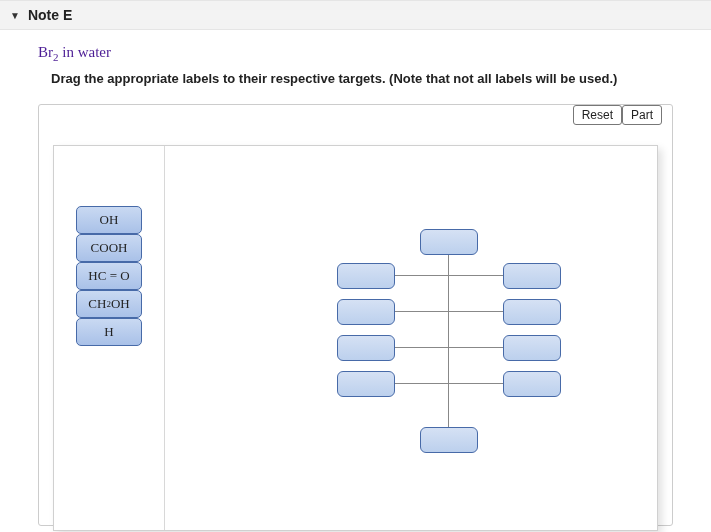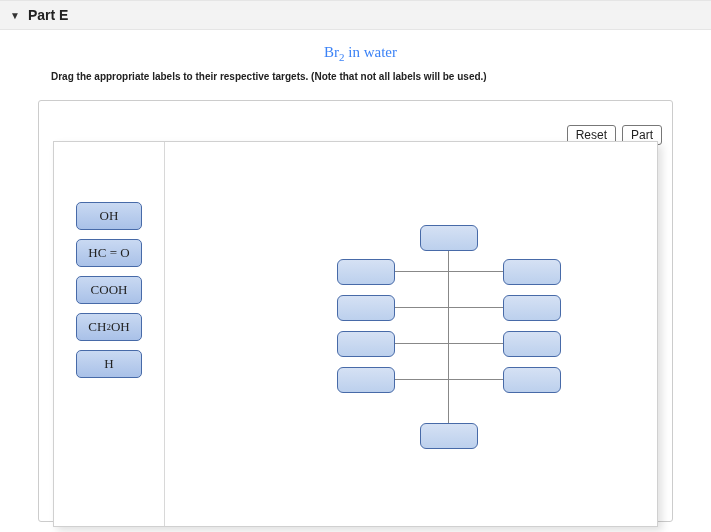--- a/index.html
+++ b/index.html
@@ -28,46 +28,44 @@
   }
   .part-header .title {
     font-weight: bold;
     font-size: 14px;
   }
 
   .prompt-area { padding: 14px 28px 8px 38px; }
   .reagent {
     font-family: "Times New Roman", serif;
     font-size: 15px;
-    color: #3b82f6;
-    text-align: center;
+    color: #4c1d95;
   }
   .reagent .sub { font-size: 11px; vertical-align: sub; }
   .instruction {
     font-weight: bold;
-    font-size: 10px;
+    font-size: 13px;
     margin-top: 8px;
     padding-left: 13px;
   }
 
   
   .workspace {
     margin: 10px 38px 0 38px;
     border: 1px solid #ccc;
     border-radius: 3px;
     position: relative;
     height: 420px;
     background: #fff;
   }
   .top-controls {
     position: absolute;
-    top: 24px;
+    top: 0;
     right: 10px;
     display: flex;
-    gap: 6px;
   }
   .btn {
     border: 1px solid #777;
     border-radius: 3px;
     padding: 2px 8px;
     font-size: 12px;
     background: #fff;
     cursor: pointer;
   }
 
@@ -82,21 +80,20 @@
     box-shadow: 4px 4px 8px rgba(0,0,0,0.12);
     display: flex;
   }
   .label-col {
     width: 110px;
     border-right: 1px solid #d8d8d8;
     padding: 60px 0 0 0;
     display: flex;
     flex-direction: column;
     align-items: center;
-    gap: 9px;
   }
   .drag-label {
     width: 64px;
     height: 26px;
     border: 1px solid #476aa8;
     border-radius: 5px;
     background: linear-gradient(#c9d9f2, #a9c1e8);
     font-family: "Times New Roman", serif;
     font-size: 13px;
     color: #222;
@@ -159,21 +156,21 @@
   .slot.r2 { left: 168px; top: 78px; }
   .slot.r3 { left: 168px; top: 114px; }
   .slot.r4 { left: 168px; top: 150px; }
 </style>
 </head>
 <body>
 <div class="page">
 
 <div class="part-header">
   <span class="tri">▼</span>
-  <span class="title">Part E</span>
+  <span class="title">Note E</span>
 </div>
 
 <div class="prompt-area">
   <div class="reagent">
     <span>Br</span><span class="sub">2</span><span> in water</span>
   </div>
   <div class="instruction">Drag the appropriate labels to their respective targets. (Note that not all labels will be used.)</div>
 </div>
 
 <div class="workspace">
@@ -181,25 +178,25 @@
     <div class="btn">Reset</div>
     <div class="btn">Part</div>
   </div>
 
   <div class="panel">
     <div class="label-col">
       <div class="drag-label">
             <span>OH</span>
           </div>
       <div class="drag-label">
+            <span>COOH</span>
+          </div>
+      <div class="drag-label">
         <span>HC</span>&nbsp;=&nbsp;<span>O</span>
       </div>
-      <div class="drag-label">
-            <span>COOH</span>
-          </div>
       <div class="drag-label">
         <span>CH</span>
             <span class="sub">2</span>
             <span>OH</span>
       </div>
       <div class="drag-label">
             <span>H</span>
           </div>
     </div>
 

